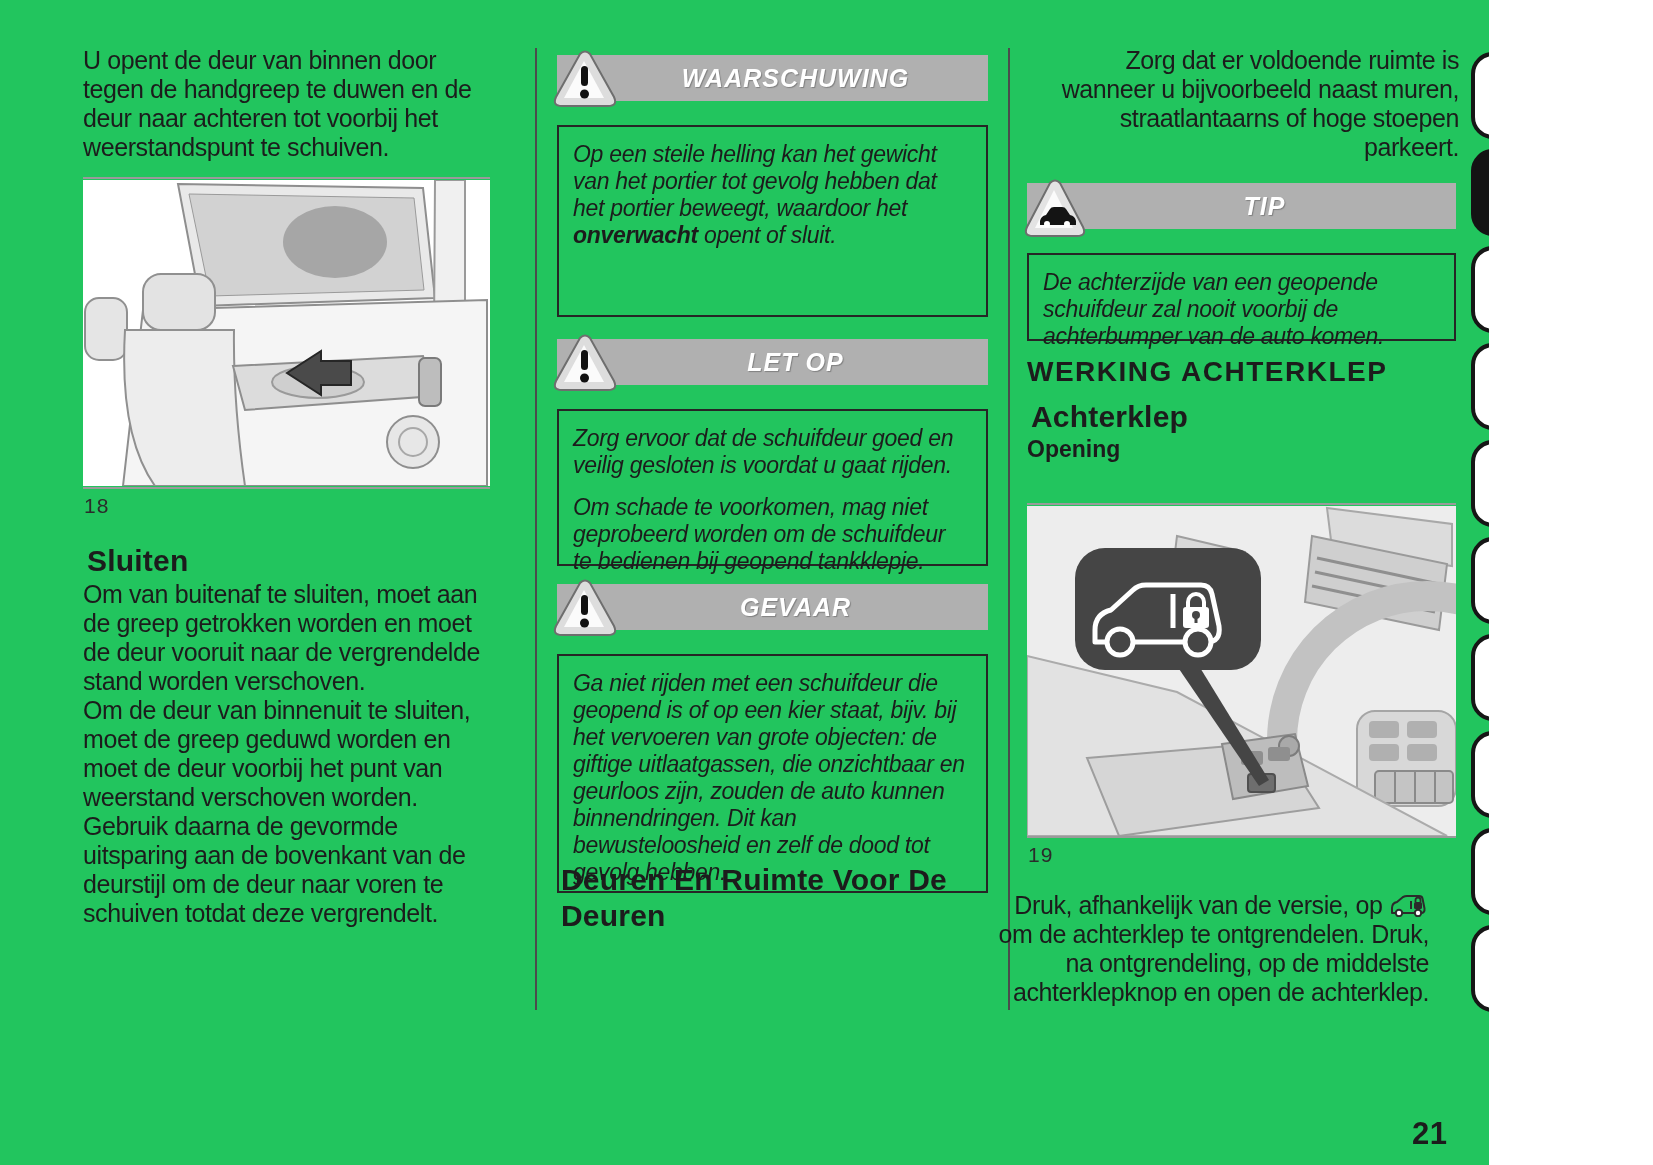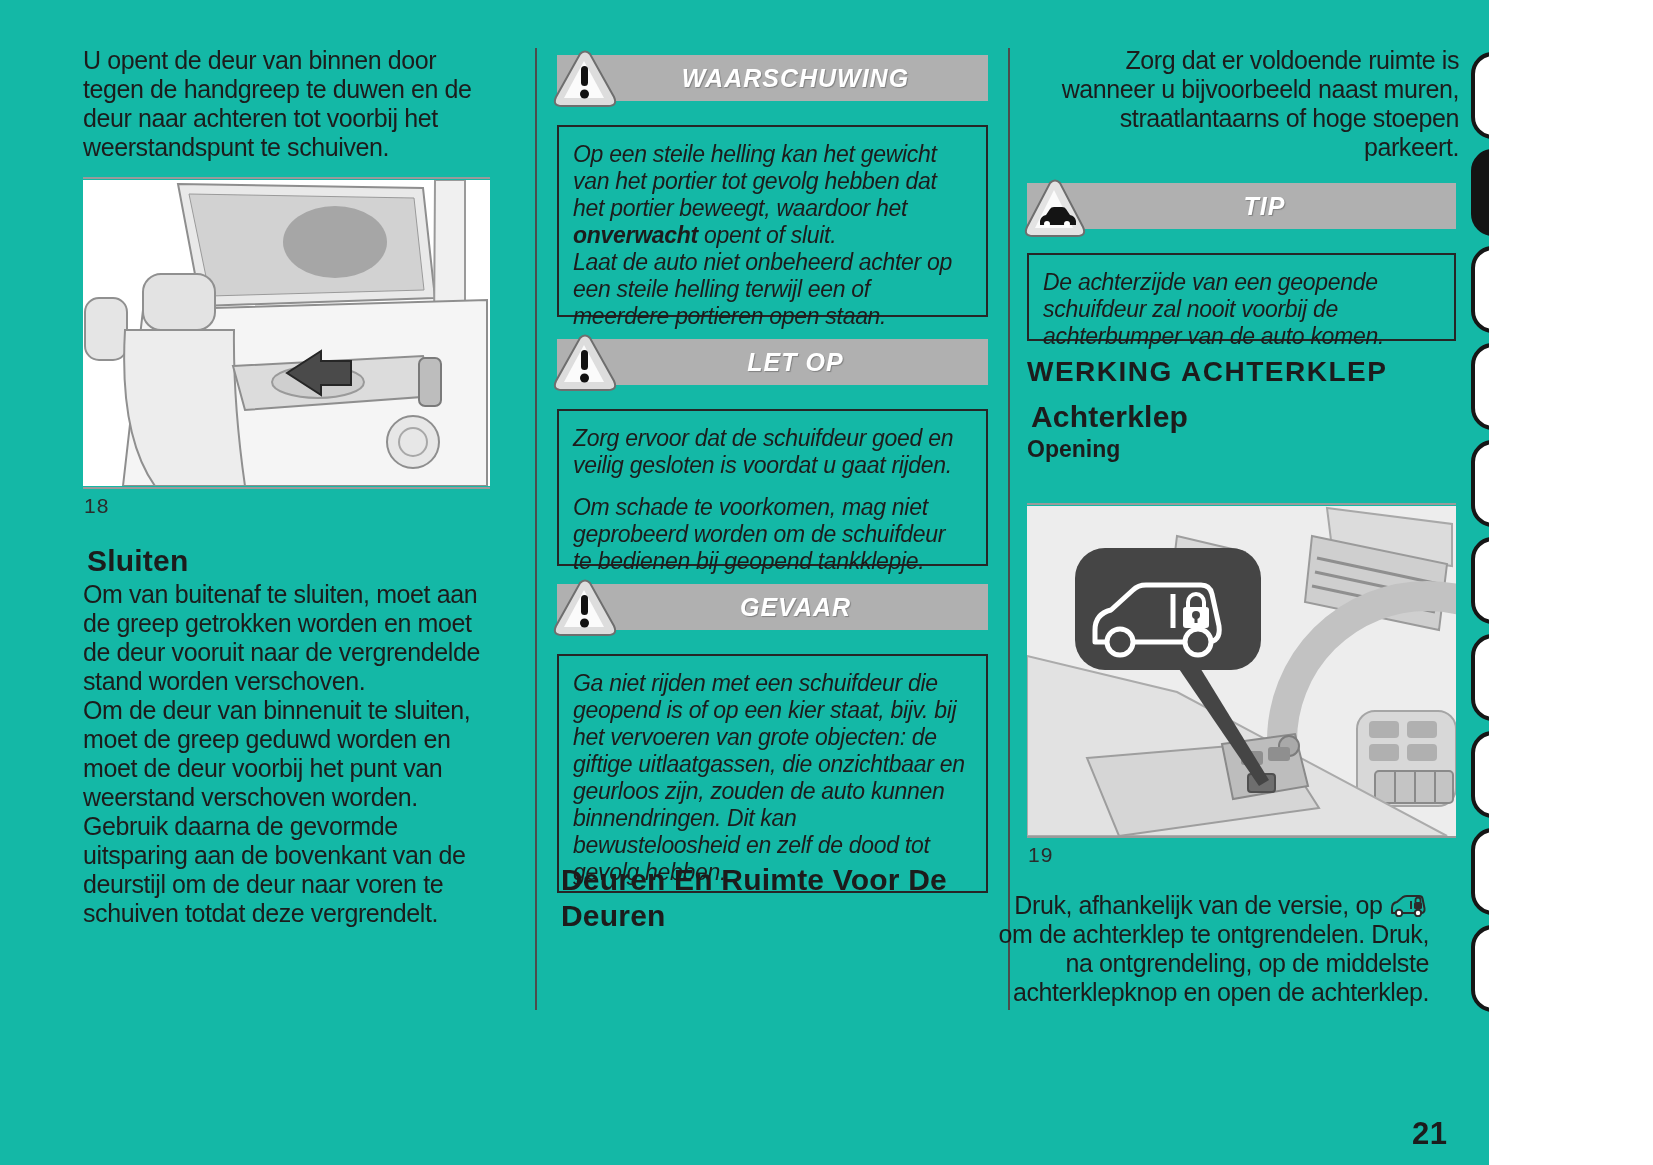--- a/index.html
+++ b/index.html
@@ -1,16 +1,16 @@
 <!DOCTYPE html>
 <html><head>
 <meta charset="utf-8">
 <style>
   html,body{margin:0;padding:0;}
-  .page{position:relative;width:1489px;height:1165px;background:#14b8a6;overflow:hidden;
+  .page{position:relative;width:1489px;height:1165px;background:#22c55e;overflow:hidden;
         font-family:"Liberation Sans", sans-serif;color:#1c1c1c;text-decoration:underline;}
   .abs{position:absolute;}
   .body-text{font-size:25px;line-height:29px;letter-spacing:-0.4px;margin:0;}
   .vdiv{position:absolute;width:2px;background:#4c4c4c;}
   .hrule{position:absolute;height:2px;background:#9a9a9a;}
   .figcap{font-size:21px;color:#2b2b2b;letter-spacing:1px;}
   .h-big{font-weight:bold;font-size:30px;letter-spacing:0.2px;margin:4px;}
   .h-caps{font-weight:bold;font-size:28px;letter-spacing:1.5px;margin:0;}
   .h-sub{font-weight:bold;font-size:23px;margin:0;}
   .warn-bar{position:absolute;height:46px;background:#b0b0b0;display:flex;align-items:center;justify-content:center;}
@@ -72,21 +72,20 @@
       <path d="M31 12 l20 37 H11 z" fill="#fbfbfb"></path>
       <rect x="28" y="17" width="7" height="20" rx="3.5" fill="#111111"></rect>
       <circle cx="31.5" cy="45" r="4.5" fill="#111111"></circle>
     </svg>
     <span class="warn-title">WAARSCHUWING</span>
   </div>
   <div class="warn-box" style="left:557px;top:125px;width:431px;height:192px;">
     <p><span>Op een steile helling kan het gewicht van het portier tot gevolg hebben dat het portier beweegt, waardoor het</span>
       <b>onverwacht</b>
       <span>opent of sluit.</span></p>
-    <p>Laat de auto niet onbeheerd achter op een steile helling terwijl een of meerdere portieren open staan.</p>
   </div>
 
   <div class="warn-bar" style="left:557px;top:339px;width:431px;">
     <svg class="warn-tri" width="64" height="60" viewBox="0 0 64 60">
       <path d="M27 5 q5-5 10 0 l24 43 q4 9-6 9 H9 q-10 0-6-9 z" fill="#dddddd" stroke="#6e6e6e" stroke-width="2"></path>
       <path d="M31 12 l20 37 H11 z" fill="#fbfbfb"></path>
       <rect x="28" y="17" width="7" height="20" rx="3.5" fill="#111111"></rect>
       <circle cx="31.5" cy="45" r="4.5" fill="#111111"></circle>
     </svg>
     <span class="warn-title">LET OP</span>

